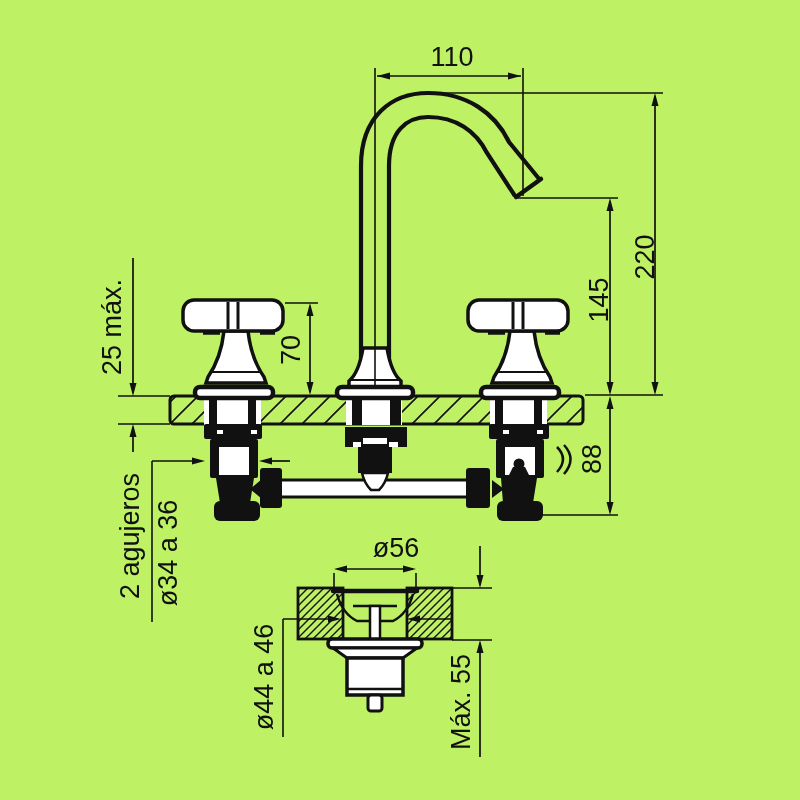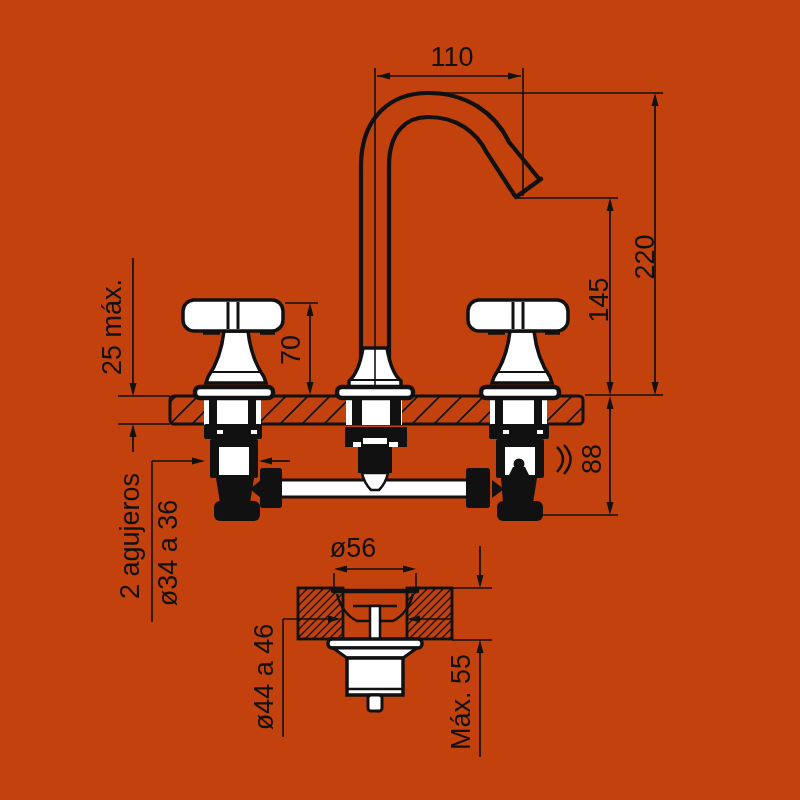--- a/index.html
+++ b/index.html
@@ -1,16 +1,16 @@
 <!DOCTYPE html>
 <html><head>
 <meta charset="utf-8">
 <style>
   html,body{margin:0;padding:0;background:#fff;}
-  #stage{position:relative;width:800px;height:800px;background:#c2410c;overflow:hidden;
+  #stage{position:relative;width:800px;height:800px;background:#bef264;overflow:hidden;
          font-family:"Liberation Sans", sans-serif;}
   #drawing{position:absolute;left:0;top:0;}
   .lbl{position:absolute;font-size:27px;color:#111;white-space:nowrap;
        transform:translate(-50%,-50%);line-height:1;}
   .lbl.rot{transform:translate(-50%,-50%) rotate(-90deg);}
 </style>
 </head>
 <body>
 
 <div id="stage">
@@ -193,17 +193,17 @@
 </svg>
 
 <div class="lbl" style="left:452px; top:57px;">110</div>
 <div class="lbl rot" style="left:645px; top:257px;">220</div>
 <div class="lbl rot" style="left:599px; top:300px;">145</div>
 <div class="lbl rot" style="left:291px; top:350px;">70</div>
 <div class="lbl rot" style="left:112px; top:327px;">25 máx.</div>
 <div class="lbl rot" style="left:592px; top:459px;">88</div>
 <div class="lbl rot" style="left:130px; top:536px;">2 agujeros</div>
 <div class="lbl rot" style="left:168px; top:553px;">ø34 a 36</div>
-<div class="lbl" style="left:353px; top:548px;">ø56</div>
+<div class="lbl" style="left:396px; top:548px;">ø56</div>
 <div class="lbl rot" style="left:264px; top:677px;">ø44 a 46</div>
 <div class="lbl rot" style="left:461px; top:702px;">Máx. 55</div>
 
 </div>
 
 </body></html>

